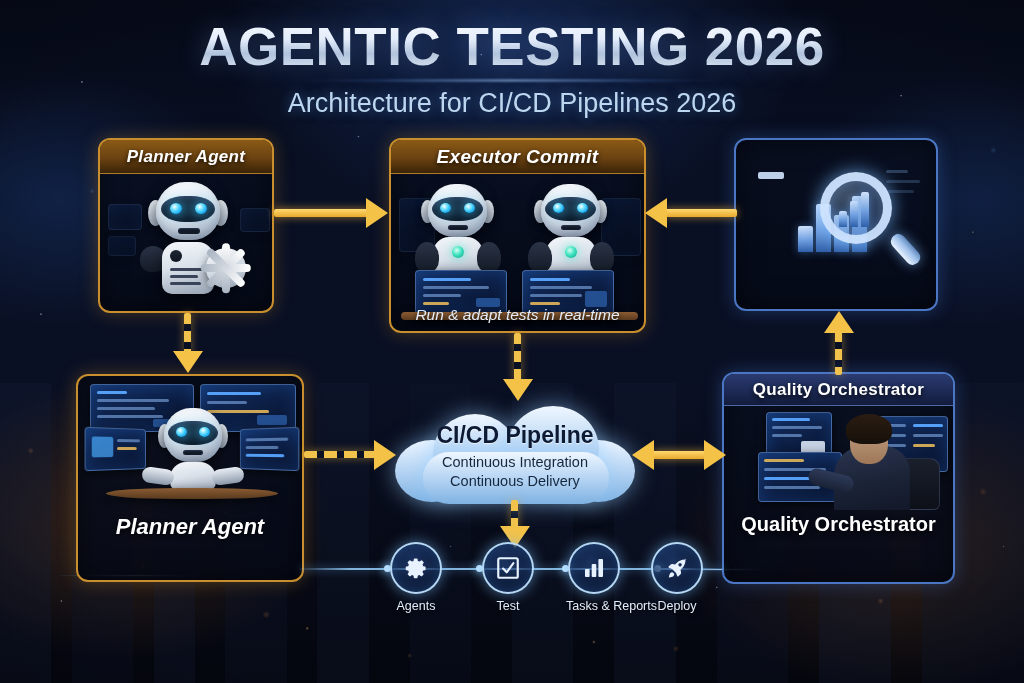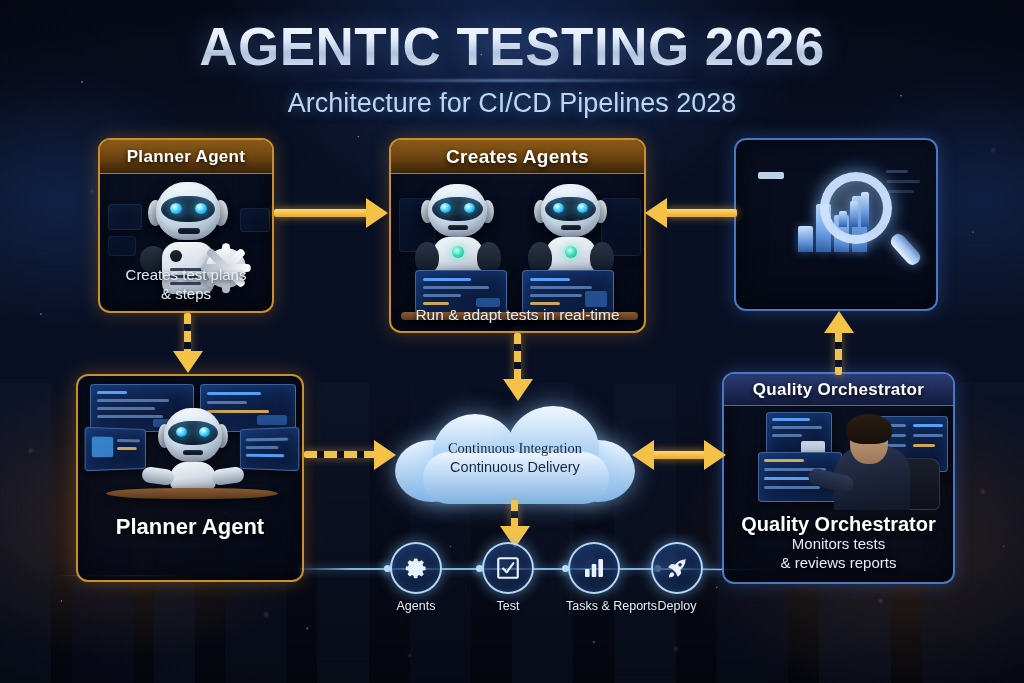--- a/index.html
+++ b/index.html
@@ -85,21 +85,21 @@
     text-shadow:0 0 26px rgba(120,170,255,.30);
   }
   #title-glow{ width:420px; height:3px; margin:2px auto 0;
     background:radial-gradient(ellipse at center, rgba(190,225,255,.95), rgba(100,160,255,.25) 45%, transparent 75%);
     filter:blur(1px); }
   #subtitle { margin-top:6px; font-size:27px; color:#bcd7ef; text-shadow:0 0 12px rgba(90,150,230,.55); }
 
   
   .card { position:absolute; border-radius:12px; overflow:hidden; z-index:5;
           background:linear-gradient(180deg, rgba(8,14,30,.80), rgba(5,9,22,.88)); }
-  .card.gold { border:2px solid #c98f2e; box-shadow:0 0 18px rgba(190,130,40,.35), inset 0 0 28px rgba(0,0,0,.5); }
+  .card.gold { border:2px solid #c98f2e; box-shadow:0 0 18px rgba(190,130,40,.35), inset 0 0 28px rgba(0,0,0,.5);font-style:italic; }
   .card.blue { border:2px solid #4b76c4; box-shadow:0 0 18px rgba(70,120,210,.35), inset 0 0 28px rgba(0,0,0,.5); }
   .card-head { text-align:center; font-weight:bold; color:#fff; letter-spacing:.3px;
                text-shadow:0 2px 5px rgba(0,0,0,.85); }
   .card-head.gold { background:linear-gradient(180deg,#8a5a16 0%,#6b4211 55%,#3a2408 100%);
                     border-bottom:1px solid rgba(210,150,60,.55); }
   .card-head.blue { background:linear-gradient(180deg,#2b3b70 0%,#1d2a56 55%,#131c3c 100%);
                     border-bottom:1px solid rgba(110,150,220,.5); }
   .card-body { position:relative; width:100%; }
   .card-cap { text-align:center; color:#e3ecf7; text-shadow:0 2px 5px rgba(0,0,0,.9); line-height:1.22; }
 
@@ -223,21 +223,21 @@
 
 <div id="stage">
 
   <div class="bokeh b1"></div>
   <div class="skyline"></div>
   <div class="bokeh b2"></div>
 
   <div id="header">
     <div id="title">AGENTIC TESTING 2026</div>
     <div id="title-glow"></div>
-    <div id="subtitle">Architecture for CI/CD Pipelines 2028</div>
+    <div id="subtitle">Architecture for CI/CD Pipelines 2026</div>
   </div>
 
   <div class="card gold" style="left:98px; top:138px; width:176px; height:175px;">
     <div class="card-head gold" style="height:34px; line-height:34px; font-size:17px;">Planner Agent</div>
     <div class="card-body" style="height:141px;">
 
       <div class="screen" style="left:8px; top:30px; width:34px; height:26px; opacity:.30;"></div>
       <div class="screen" style="left:8px; top:62px; width:28px; height:20px; opacity:.22;"></div>
       <div class="screen" style="left:140px; top:34px; width:30px; height:24px; opacity:.26;"></div>
 
@@ -257,25 +257,24 @@
         <div class="r-line" style="left:70px; top:108px; width:31px;"></div>
       </div>
 
       <div class="gear" style="left:106px; top:74px; width:40px; height:40px;">
         <div class="gear-tooth" style="transform:translate(-50%,-50%) rotate(0deg);"></div>
         <div class="gear-tooth" style="transform:translate(-50%,-50%) rotate(45deg);"></div>
         <div class="gear-tooth" style="transform:translate(-50%,-50%) rotate(90deg);"></div>
         <div class="gear-tooth" style="transform:translate(-50%,-50%) rotate(135deg);"></div>
       </div>
     </div>
-    <div class="card-cap" style="position:absolute; left:0; right:0; bottom:8px; font-size:15px;">Creates test plans<br>&amp; steps</div>
   </div>
 
   <div class="card gold" style="left:389px; top:138px; width:257px; height:195px;">
-    <div class="card-head gold" style="height:34px; line-height:34px; font-size:19px;">Creates Agents</div>
+    <div class="card-head gold" style="height:34px; line-height:34px; font-size:19px;">Executor Commit</div>
     <div class="card-body" style="height:161px;">
       <div class="screen" style="left:8px; top:24px; width:36px; height:54px; opacity:.25;"></div>
       <div class="screen" style="left:210px; top:24px; width:40px; height:58px; opacity:.25;"></div>
 
       <div class="robot">
         <div class="r-ear" style="left:30px; top:26px; width:13px; height:23px;"></div>
         <div class="r-ear" style="left:90px; top:26px; width:13px; height:23px;"></div>
         <div class="r-head" style="left:37px; top:10px; width:59px; height:53px;"></div>
         <div class="r-visor" style="left:41px; top:23px; width:51px; height:24px;"></div>
         <div class="r-eye" style="left:49px; top:29px; width:11px; height:10px;"></div>
@@ -408,31 +407,31 @@
         <div class="scr-row" style="left:5px; top:33px; width:56px;"></div>
       </div>
 
       <div class="p-chair" style="left:152px; top:52px; width:64px; height:52px;"></div>
       <div class="p-body" style="left:110px; top:40px; width:76px; height:64px;"></div>
       <div class="p-arm" style="left:84px;  top:66px; width:46px; height:17px; transform:rotate(14deg);"></div>
       <div class="p-head" style="left:126px; top:14px; width:38px; height:44px;"></div>
       <div class="p-hair" style="left:122px; top:8px;  width:46px; height:30px;"></div>
     </div>
     <div style="position:absolute; left:0; right:0; bottom:46px; text-align:center; font-size:20px; font-weight:bold; color:#fff; text-shadow:0 2px 6px rgba(0,0,0,.9);">Quality Orchestrator</div>
-    <div class="card-cap" style="position:absolute; left:0; right:0; bottom:10px; font-size:15px;">Monitors tests<br>&amp; reviews reports</div>
   </div>
 
   <div id="cloud" style="left:395px; top:404px; width:240px; height:104px;">
     <div class="cl-lobe" style="left:0px;   top:36px; width:74px;  height:62px;"></div>
     <div class="cl-lobe" style="left:166px; top:36px; width:74px;  height:62px;"></div>
     <div class="cl-lobe" style="left:38px;  top:10px; width:84px;  height:78px;"></div>
     <div class="cl-lobe" style="left:112px; top:2px;  width:92px;  height:86px;"></div>
     <div class="cl-lobe" style="left:28px;  top:48px; width:186px; height:52px; border-radius:28px;"></div>
     <div id="cloud-text">
-      <div class="cloud-sub" style="margin-top:4px;font-family:Liberation Serif, serif;">Continuous Integration</div>
+      <div id="cloud-title">CI/CD Pipeline</div>
+      <div class="cloud-sub" style="margin-top:4px;">Continuous Integration</div>
       <div class="cloud-sub">Continuous Delivery</div>
     </div>
   </div>
 
   <div class="arrow" style="left:274px; top:198px; width:118px; height:30px;">
     <div class="ash" style="left:0; top:11px; width:96px; height:8px;"></div>
     <div class="ar-right" style="position:absolute; left:92px; top:0;"></div>
   </div>
 
   <div class="arrow" style="left:645px; top:198px; width:92px; height:30px;">

